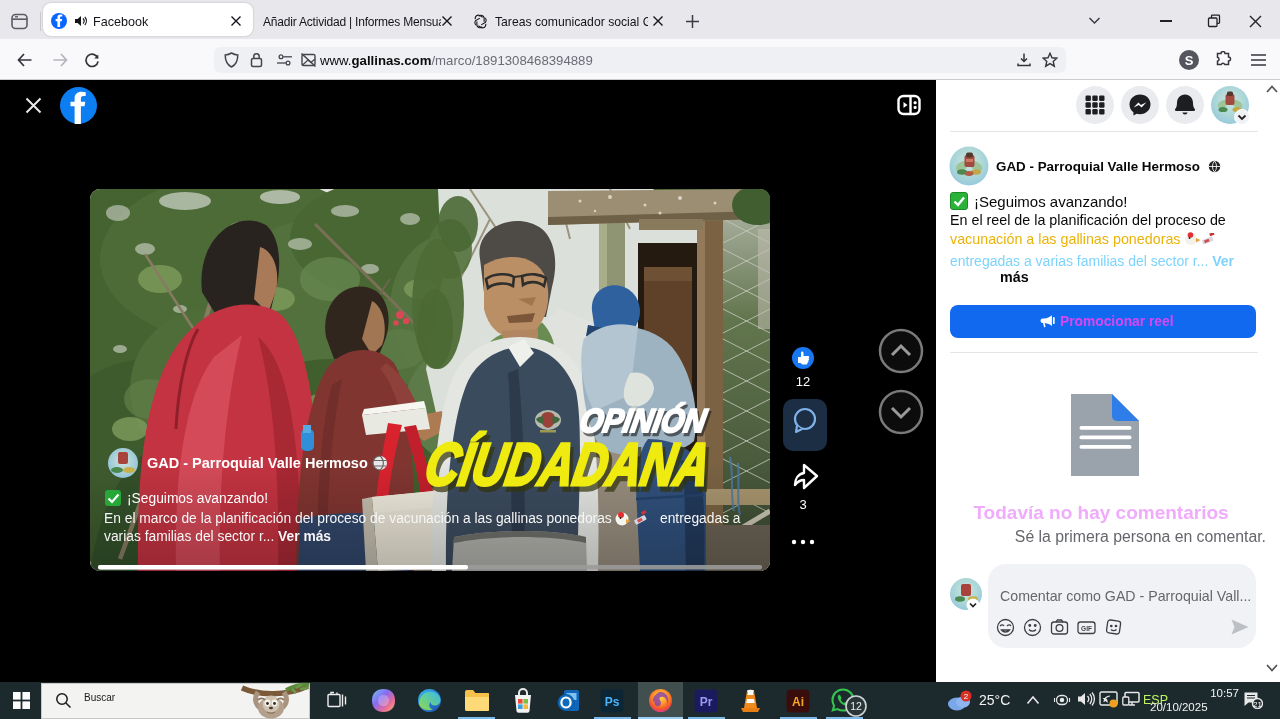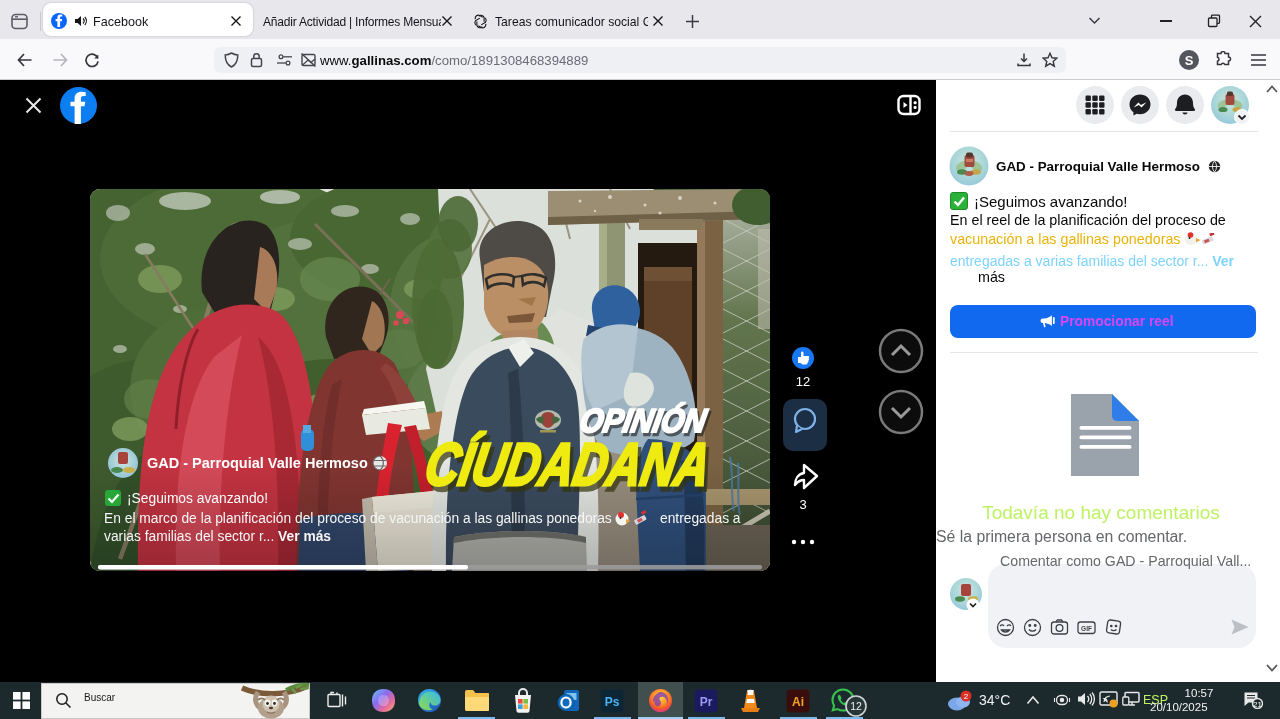--- a/index.html
+++ b/index.html
@@ -101,21 +101,21 @@
     <circle cx="5" cy="2.8" r="1.9" fill="none" stroke="#45454e" stroke-width="1.3"></circle>
     <line x1="7.2" y1="2.8" x2="16" y2="2.8" stroke="#45454e" stroke-width="1.3"></line>
     <circle cx="12" cy="9" r="1.9" fill="none" stroke="#45454e" stroke-width="1.3"></circle>
     <line x1="1" y1="9" x2="9.8" y2="9" stroke="#45454e" stroke-width="1.3"></line>
   </svg>
 <svg class="abs" style="left:300px;top:52px" width="17" height="16" viewBox="0 0 17 16">
     <rect x="2" y="2.5" width="13" height="11" rx="1.5" fill="none" stroke="#45454e" stroke-width="1.4"></rect>
     <path d="M2 13.5 L8 8 l3 2.5 L15 7" fill="none" stroke="#45454e" stroke-width="1.3"></path>
     <line x1="1.5" y1="1.5" x2="15.5" y2="14.5" stroke="#45454e" stroke-width="1.6"></line>
   </svg>
-<div class="abs" style="left:320px;top:52.5px;font-size:13.2px;color:#0c0c0d">www.<b style="font-weight:bold">gallinas.com</b><span style="color:#6b6b76">/como/1891308468394889</span></div>
+<div class="abs" style="left:320px;top:52.5px;font-size:13.2px;color:#0c0c0d">www.<b style="font-weight:bold">gallinas.com</b><span style="color:#6b6b76">/marco/1891308468394889</span></div>
 <svg class="abs" style="left:1016px;top:52px" width="16" height="16" viewBox="0 0 16 16" fill="none" stroke="#35353c" stroke-width="1.5">
     <path d="M8 1.5 V9 M5 6.5 L8 9.5 L11 6.5"></path>
     <path d="M2 11.5 V13.5 H14 V11.5"></path>
   </svg>
 <svg class="abs" style="left:1042px;top:52px" width="16" height="16" viewBox="0 0 16 16">
     <path d="M8 1.3 L10 5.8 L14.8 6.2 L11.2 9.4 L12.3 14.2 L8 11.6 L3.7 14.2 L4.8 9.4 L1.2 6.2 L6 5.8 z" fill="none" stroke="#35353c" stroke-width="1.4"></path>
   </svg>
 <svg class="abs" style="left:1178px;top:49px" width="22" height="22" viewBox="0 0 22 22">
     <circle cx="11" cy="11" r="10" fill="#55555e"></circle>
     <text x="11" y="15.5" font-size="13" font-weight="bold" fill="#fff" text-anchor="middle" font-family="Liberation Sans">S</text>
@@ -489,52 +489,52 @@
       <circle cx="7" cy="8" r="6" fill="#f2f2ea"></circle>
       <circle cx="6.5" cy="4" r="2.8" fill="#e03030"></circle>
       <path d="M12 7 l4.5 2 -4.5 2.4" fill="#e8a33d"></path>
       <circle cx="5.5" cy="7" r="0.9" fill="#222"></circle>
     </svg><svg width="17" height="13" viewBox="0 0 17 13" style="vertical-align:-2px">
       <rect x="1" y="5" width="11" height="4.6" rx="1" fill="#d8d8e4" transform="rotate(-22 7 7)"></rect>
       <rect x="10.5" y="1.6" width="4.6" height="2.8" fill="#c43333" transform="rotate(-22 7 7)"></rect>
       <rect x="3" y="6" width="5" height="2.8" fill="#d05050" transform="rotate(-22 7 7)"></rect>
     </svg></div>
 <div class="abs" style="left:950px;top:253px;font-size:14px;color:#7dd3fc">entregadas a varias familias del sector r... <b>Ver</b></div>
-<div class="abs" style="left:978px;top:269px;font-size:14.3px;font-weight:normal;color:#080809">más</div>
+<div class="abs" style="left:1000px;top:269px;font-size:14.3px;font-weight:bold;color:#080809">más</div>
 
 <div class="abs" style="left:950px;top:305px;width:306px;height:33px;background:#1169f0;border-radius:8px;"></div>
 <svg class="abs" style="left:1040px;top:314px" width="15" height="14" viewBox="0 0 17 16">
     <path d="M13.5 1.5 c-2.5 2.2-5.5 3.4-9 3.7 H3 a2.5 2.5 0 0 0 0 5 h0.4 l1 4.3 a0.9 0.9 0 0 0 1.8-0.4 l-0.9-3.8 c3.2 0.4 6 1.5 8.2 3.4 z" fill="#fff"></path>
     <rect x="14.7" y="3.5" width="2" height="8" rx="1" fill="#fff"></rect>
   </svg>
 <div class="abs" style="left:1060px;top:314px;font-size:13.8px;font-weight:bold;color:#d946ef">Promocionar reel</div>
 <div class="abs" style="left:950px;top:352px;width:308px;height:1px;background:#e2e4e8"></div>
 
 <svg class="abs" style="left:1071px;top:394px" width="68" height="82" viewBox="0 0 68 82">
     <path d="M0 0 H41 L68 27 V82 H0 z" fill="#9aa2ab"></path>
     <path d="M41 0 L68 27 H46 a5 5 0 0 1-5-5 z" fill="#2e7de9"></path>
     <rect x="8.5" y="32" width="52" height="3.8" rx="1.9" fill="#fff"></rect>
     <rect x="8.5" y="41.5" width="52" height="3.8" rx="1.9" fill="#fff"></rect>
     <rect x="8.5" y="51" width="52" height="3.8" rx="1.9" fill="#fff"></rect>
   </svg>
-<div class="abs" style="left:936px;top:502px;width:330px;text-align:center;font-size:19px;font-weight:normal;color:#bef264">Todavía no hay comentarios</div>
-<div class="abs" style="left:936px;top:528px;width:330px;text-align:left;font-size:15.8px;color:#64666b">Sé la primera persona en comentar.</div>
+<div class="abs" style="left:936px;top:502px;width:330px;text-align:center;font-size:19px;font-weight:bold;color:#f0abfc">Todavía no hay comentarios</div>
+<div class="abs" style="left:936px;top:528px;width:330px;text-align:right;font-size:15.8px;color:#64666b">Sé la primera persona en comentar.</div>
 
 <svg class="abs" style="left:950px;top:578px" width="32" height="32" viewBox="0 0 32 32">
     <circle cx="16" cy="16" r="16" fill="url(#av2)"></circle>
     <rect x="11" y="6" width="10" height="12" rx="2" fill="#a8423c"></rect>
     <ellipse cx="10" cy="21" rx="5" ry="2.8" fill="#4a8a50"></ellipse>
     <ellipse cx="23" cy="21" rx="5" ry="2.8" fill="#c8b04a"></ellipse>
   </svg>
 <svg class="abs" style="left:966px;top:598px" width="14" height="14" viewBox="0 0 14 14">
     <circle cx="7" cy="7" r="6.5" fill="#fff"></circle>
     <path d="M4 5.5 L7 8.5 L10 5.5" fill="none" stroke="#222" stroke-width="1.7"></path>
   </svg>
 <div class="abs" style="left:988px;top:564px;width:268px;height:84px;background:#f0f2f5;border-radius:18px;"></div>
-<div class="abs" style="left:1000px;top:553px;font-size:14.2px;color:#65676b">Comentar como GAD - Parroquial Vall...</div>
+<div class="abs" style="left:1000px;top:588px;font-size:14.2px;color:#65676b">Comentar como GAD - Parroquial Vall...</div>
 <svg class="abs" style="left:996px;top:618px" width="19" height="19" viewBox="0 0 19 19" fill="none" stroke="#3c3f44" stroke-width="1.3">
     <circle cx="9.5" cy="9.5" r="8"></circle>
     <path d="M4 8 c1.5-1.5 3-1.5 4 0 M11 8 c1.5-1.5 3-1.5 4 0 M5.5 12 a5 5 0 0 0 8 0 z"></path>
   </svg>
 <svg class="abs" style="left:1023px;top:618px" width="19" height="19" viewBox="0 0 19 19" fill="none" stroke="#3c3f44" stroke-width="1.3">
     <circle cx="9.5" cy="9.5" r="8"></circle>
     <circle cx="6.8" cy="7.5" r="0.8" fill="#3c3f44"></circle>
     <circle cx="12.2" cy="7.5" r="0.8" fill="#3c3f44"></circle>
     <path d="M6 11.5 a4.5 4.5 0 0 0 7 0"></path>
   </svg>
@@ -693,21 +693,21 @@
 <div class="abs" style="left:688px;top:716.5px;width:37px;height:2.5px;background:#7cb8e8"></div>
 <div class="abs" style="left:780px;top:716.5px;width:37px;height:2.5px;background:#7cb8e8"></div>
 <div class="abs" style="left:826px;top:716.5px;width:37px;height:2.5px;background:#7cb8e8"></div>
 
 <svg class="abs" style="left:945px;top:690px" width="30" height="23" viewBox="0 0 30 23">
     <ellipse cx="12" cy="14" rx="9" ry="6.5" fill="#7aa7e8"></ellipse>
     <ellipse cx="18" cy="12" rx="7" ry="5.5" fill="#8fb5f0"></ellipse>
     <circle cx="21" cy="6" r="5.5" fill="#d93025"></circle>
     <text x="21" y="9" font-size="8" fill="#fff" text-anchor="middle" font-family="Liberation Sans">2</text>
   </svg>
-<div class="abs" style="left:979px;top:692px;font-size:14px;color:#f2f2f2">34°C</div>
+<div class="abs" style="left:979px;top:692px;font-size:14px;color:#f2f2f2">25°C</div>
 <svg class="abs" style="left:1026px;top:695px" width="14" height="10" viewBox="0 0 14 10">
     <path d="M1.5 8.5 L7 2 L12.5 8.5" fill="none" stroke="#e8e8e8" stroke-width="1.6"></path>
   </svg>
 <svg class="abs" style="left:1053px;top:692px" width="18" height="16" viewBox="0 0 18 16" fill="none" stroke="#e8e8e8" stroke-width="1.3">
     <rect x="3.5" y="3.5" width="11" height="9" rx="4.5"></rect>
     <circle cx="9" cy="8" r="1.6" fill="#e8e8e8"></circle>
     <path d="M1.5 6 v4 M16.5 6 v4" stroke-width="1.1"></path>
   </svg>
 <svg class="abs" style="left:1077px;top:691px" width="18" height="16" viewBox="0 0 18 16">
     <path d="M1 5.5 h3 L8 2 v12 L4 10.5 H1 z" fill="#e8e8e8"></path>
@@ -717,20 +717,20 @@
     <rect x="1" y="1" width="17" height="13" rx="1.5" fill="none" stroke="#e8e8e8" stroke-width="1.4"></rect>
     <path d="M5 11 a6 6 0 0 1 6-6 M5 7.5 a3 3 0 0 1 3 3 z" stroke="#e8e8e8" fill="none" stroke-width="1.2"></path>
     <circle cx="14.5" cy="12.5" r="4" fill="#f0a020"></circle>
   </svg>
 <svg class="abs" style="left:1122px;top:691px" width="20" height="16" viewBox="0 0 20 16">
     <rect x="3" y="1.5" width="14" height="9.5" rx="1" fill="none" stroke="#e8e8e8" stroke-width="1.5"></rect>
     <path d="M7 14 h6 M10 11 v3" stroke="#e8e8e8" stroke-width="1.4"></path>
     <rect x="0.8" y="6" width="6" height="8" rx="1" fill="#1d2a2d" stroke="#e8e8e8" stroke-width="1.3"></rect>
   </svg>
 <div class="abs" style="left:1143px;top:693px;font-size:12.5px;color:#bef264">ESP</div>
-<div class="abs" style="left:1159px;top:687px;width:80px;text-align:center;font-size:11.5px;color:#f2f2f2">10:57</div>
+<div class="abs" style="left:1159px;top:687px;width:80px;text-align:right;font-size:11.5px;color:#f2f2f2">10:57</div>
 <div class="abs" style="left:1150px;top:701px;width:100px;text-align:left;font-size:11.5px;color:#f2f2f2">20/10/2025</div>
 <svg class="abs" style="left:1243px;top:691px" width="20" height="18" viewBox="0 0 20 18">
     <path d="M1.5 1.5 h13 v10 h-9 l-4 3.5 z" fill="#e8e8e8"></path>
     <path d="M4 4.5 h8 M4 7 h8" stroke="#1d2a2d" stroke-width="1.2"></path>
     <circle cx="14.5" cy="12.5" r="5" fill="#1d2a2d" stroke="#e8e8e8" stroke-width="1.4"></circle>
     <text x="14.5" y="15.5" font-size="8" fill="#fff" text-anchor="middle" font-family="Liberation Sans">21</text>
   </svg>
 
 </body></html>

